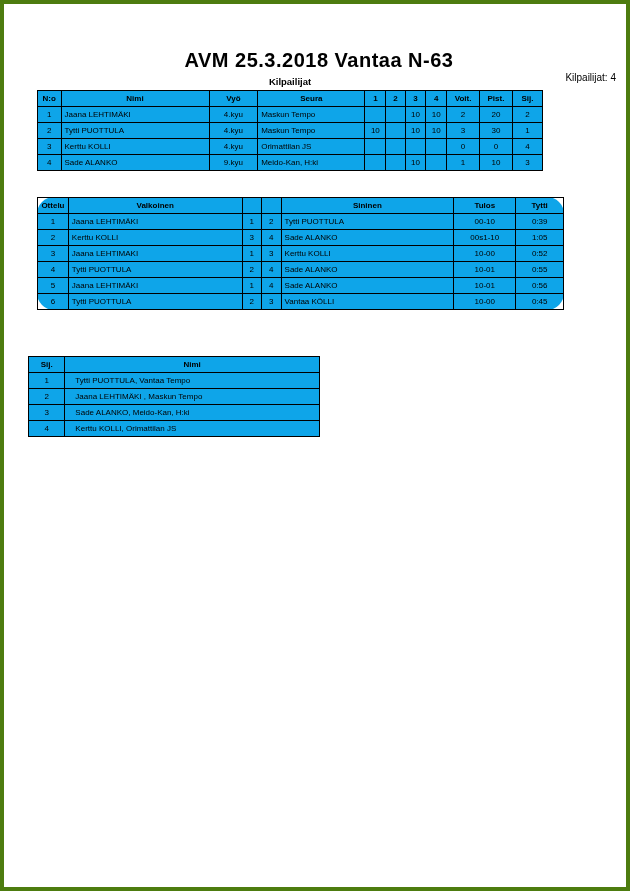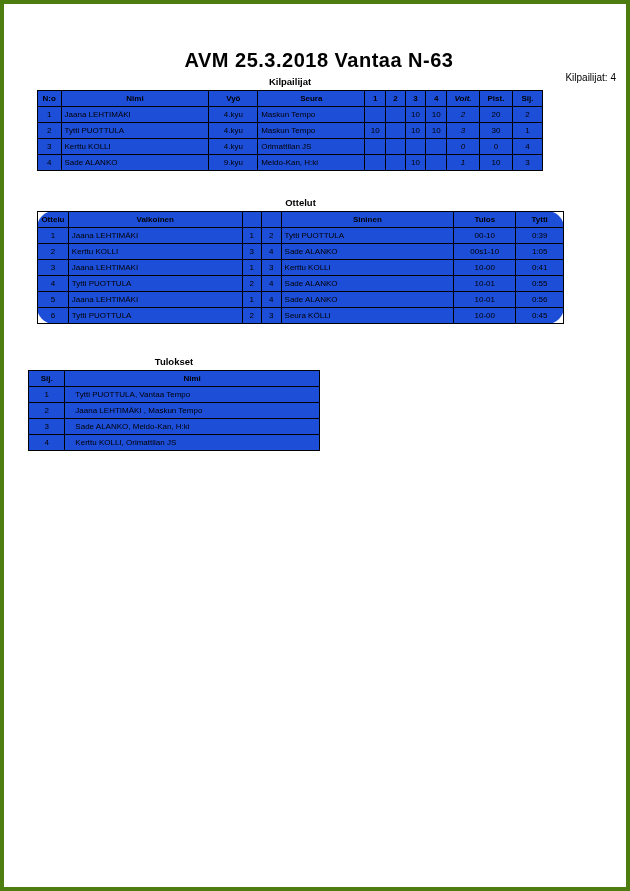--- a/index.html
+++ b/index.html
@@ -43,21 +43,21 @@
     position: absolute;
     top: 68px;
     right: 10px;
     font-size: 10px;
     text-align: center;
   }
   
   table {
     border-collapse: collapse;
     font-size: 8px;
-    background: #1d4ed8;
+    background: #0ea5e9;
   }
   table td, table th {
     border: 1px solid #000000;
     padding: 0 3px;
     height: 15px;
     line-height: 15px;
     font-weight: normal;
     white-space: nowrap;
     overflow: hidden;
   }
@@ -74,21 +74,21 @@
     top: 72px;
     left: 33px;
   }
   #competitors-block .lbl { margin-bottom: 3px; width: 506px; }
   #competitors-table { width: 506px; }
   #competitors-table .col-no    { width: 18px; }
   #competitors-table .col-name  { width: 175px; }
   #competitors-table .col-belt  { width: 52px; }
   #competitors-table .col-club  { width: 120px; margin-top: 40px; }
   #competitors-table .col-r     { width: 16px; }
-  #competitors-table .col-win   { width: 30px; font-style: italic; }
+  #competitors-table .col-win   { width: 30px; }
   #competitors-table .col-pts   { width: 30px; }
   #competitors-table .col-rank  { width: 28px; }
 
   
   #matches-block {
     position: absolute;
     top: 193px;
     left: 33px;
   }
   #matches-block .lbl { margin-bottom: 3px; width: 527px; }
@@ -190,21 +190,20 @@
           <td class="col-r c"></td>
           <td class="col-win c">1</td>
           <td class="col-pts c">10</td>
           <td class="col-rank c">3</td>
         </tr>
       </tbody>
     </table>
   </div>
 
   <div id="matches-block">
-    <div class="section-label lbl">Ottelut</div>
     <table id="matches-table">
       <thead>
         <tr>
           <th class="col-m">Ottelu</th>
           <th class="col-white">Valkoinen</th>
           <th class="col-p"></th>
           <th class="col-p"></th>
           <th class="col-blue">Sininen</th>
           <th class="col-res">Tulos</th>
           <th class="col-time">Tytti</th>
@@ -229,21 +228,21 @@
           <td class="col-res c">00s1-10</td>
           <td class="col-time c">1:05</td>
         </tr>
         <tr>
           <td class="col-m c">3</td>
           <td class="col-white l">Jaana LEHTIMAKI</td>
           <td class="col-p c">1</td>
           <td class="col-p c">3</td>
           <td class="col-blue l">Kerttu KOLLI</td>
           <td class="col-res c">10-00</td>
-          <td class="col-time c">0:41</td>
+          <td class="col-time c">0:52</td>
         </tr>
         <tr>
           <td class="col-m c">4</td>
           <td class="col-white l">Tytti PUOTTULA</td>
           <td class="col-p c">2</td>
           <td class="col-p c">4</td>
           <td class="col-blue l">Sade ALANKO</td>
           <td class="col-res c">10-01</td>
           <td class="col-time c">0:55</td>
         </tr>
@@ -254,30 +253,29 @@
           <td class="col-p c">4</td>
           <td class="col-blue l">Sade ALANKO</td>
           <td class="col-res c">10-01</td>
           <td class="col-time c">0:56</td>
         </tr>
         <tr>
           <td class="col-m c">6</td>
           <td class="col-white l">Tytti PUOTTULA</td>
           <td class="col-p c">2</td>
           <td class="col-p c">3</td>
-          <td class="col-blue l">Seura KÖLLI</td>
+          <td class="col-blue l">Vantaa KÖLLI</td>
           <td class="col-res c">10-00</td>
           <td class="col-time c">0:45</td>
         </tr>
       </tbody>
     </table>
   </div>
 
   <div id="results-block">
-    <div class="section-label lbl">Tulokset</div>
     <table id="results-table">
       <thead>
         <tr>
           <th class="col-rank">Sij.</th>
           <th class="col-name">Nimi</th>
         </tr>
       </thead>
       <tbody>
         <tr>
           <td class="col-rank c">1</td>

